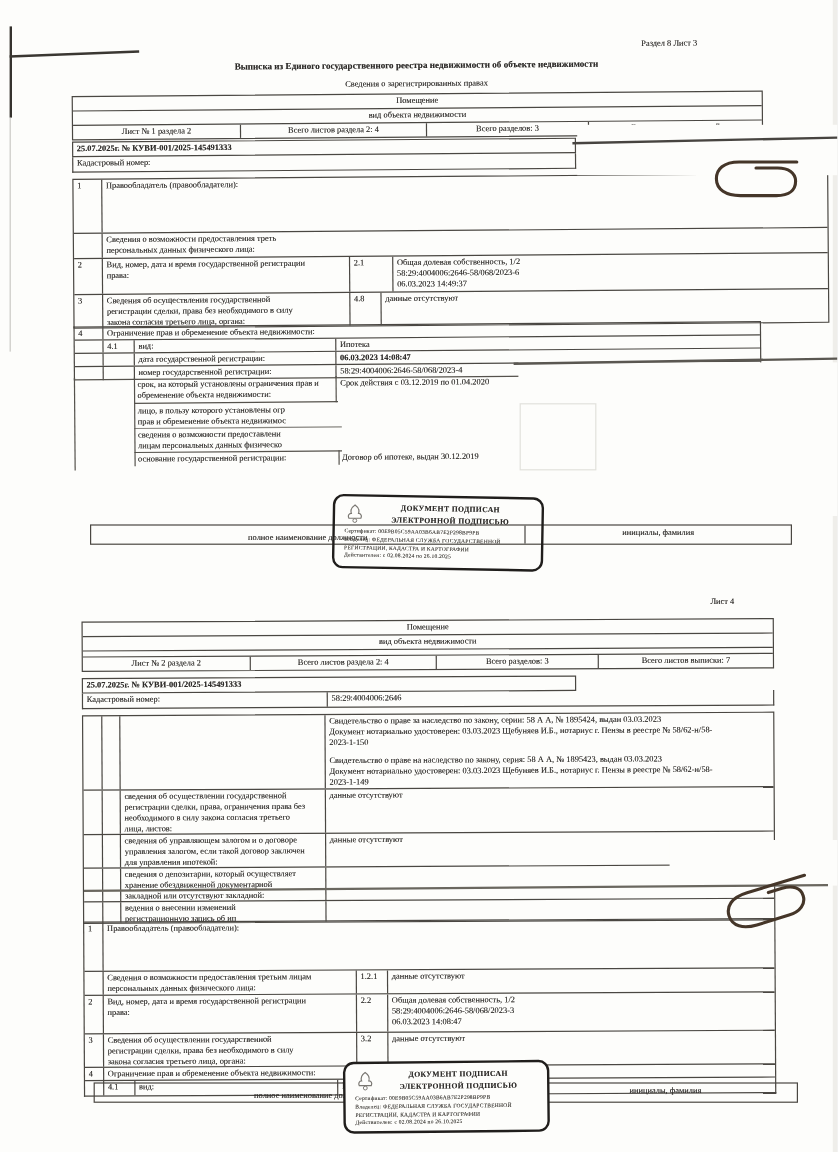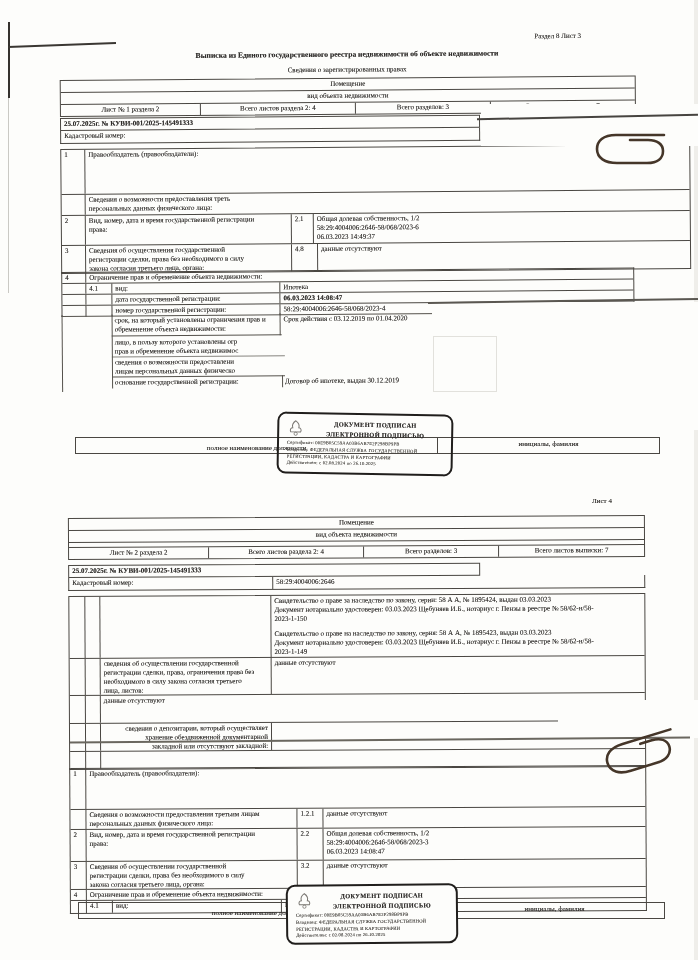--- a/index.html
+++ b/index.html
@@ -78,21 +78,21 @@
           <div class="t">персональных данных физического лица:</div>
         </div>
         <div class="cell" style="flex:1;"></div>
       </div>
       <div class="row rb" style="height:30px;">
         <div class="cell cr t" style="width:24px;">2</div>
         <div class="cell cr" style="width:206px;">
           <div class="t">Вид, номер, дата и время государственной регистрации</div>
           <div class="t">права:</div>
         </div>
-        <div class="cell cr t" style="width:22px;">2.1</div>
+        <div class="cell cr t" style="width:36px;">2.1</div>
         <div class="cell" style="flex:1;">
           <div class="t">Общая долевая собственность, 1/2</div>
           <div class="t">58:29:4004006:2646-58/068/2023-6</div>
           <div class="t">06.03.2023 14:49:37</div>
         </div>
       </div>
       <div class="row" style="height:27px;">
         <div class="cell cr t" style="width:24px;">3</div>
         <div class="cell cr" style="width:206px;">
           <div class="t">Сведения об осуществления государственной</div>
@@ -224,35 +224,44 @@
           <div class="t">сведения об осуществлении государственной</div>
           <div class="t">регистрации сделки, права, ограничения права без</div>
           <div class="t">необходимого в силу закона согласия третьего</div>
           <div class="t">лица, листов:</div>
         </div>
         <div class="cell t" style="flex:1;">данные отсутствуют</div>
       </div>
       <div class="row rb" style="height:28px;">
         <div class="cell cr" style="width:16px;"></div>
         <div class="cell cr" style="width:15px;"></div>
+        <div class="cell cr" style="width:171px;">
+          <div class="t">сведения об управляющем залогом и о договоре</div>
+          <div class="t">управления залогом, если такой договор заключен</div>
+          <div class="t">для управления ипотекой:</div>
+        </div>
         <div class="cell t" style="flex:1;">данные отсутствуют</div>
       </div>
       <div class="row rb" style="height:28px;">
         <div class="cell cr" style="width:16px;"></div>
         <div class="cell cr" style="width:15px;"></div>
-        <div class="cell cr" style="width:171px;text-align:right;">
+        <div class="cell cr" style="width:171px;">
           <div class="t">сведения о депозитарии, который осуществляет</div>
           <div class="t">хранение обездвиженной документарной</div>
           <div class="t">закладной или отсутствуют закладной:</div>
         </div>
         <div class="cell" style="flex:1;"></div>
       </div>
       <div class="row" style="height:17px;">
         <div class="cell cr" style="width:16px;"></div>
         <div class="cell cr" style="width:15px;"></div>
+        <div class="cell cr" style="width:171px;">
+          <div class="t">ведения о внесении изменений</div>
+          <div class="t">регистрационную запись об ип</div>
+        </div>
         <div class="cell" style="flex:1;"></div>
       </div>
     </div>
 
     <div class="abs tbl" style="left:68px;top:768px;width:577px;border-top:none;">
       <div class="row rb" style="height:42px;border-top:1px solid var(--bd);">
         <div class="cell cr t" style="width:16px;">1</div>
         <div class="cell t" style="flex:1;">Правообладатель (правообладатели):</div>
       </div>
       <div class="row rb" style="height:20px;">

